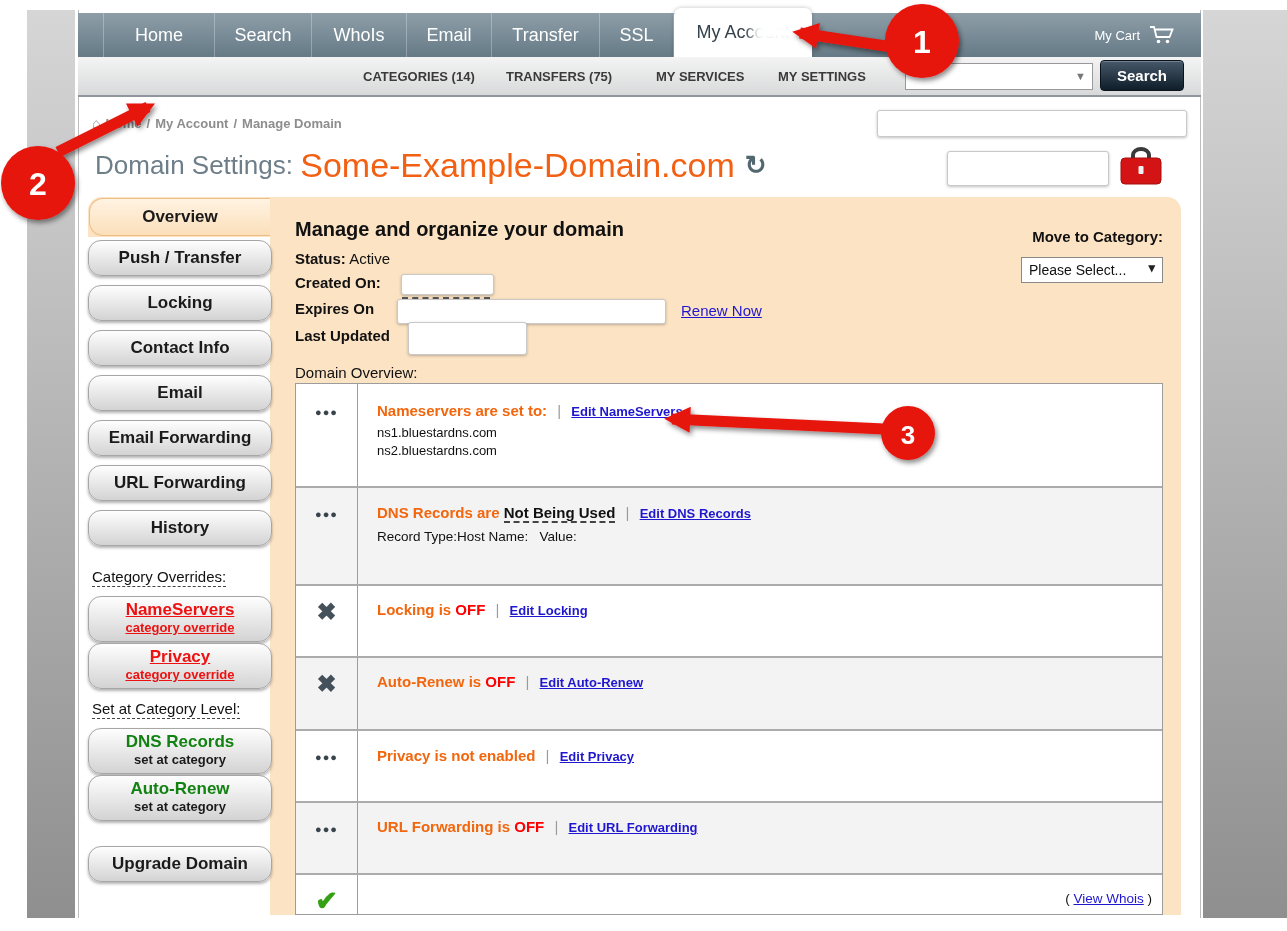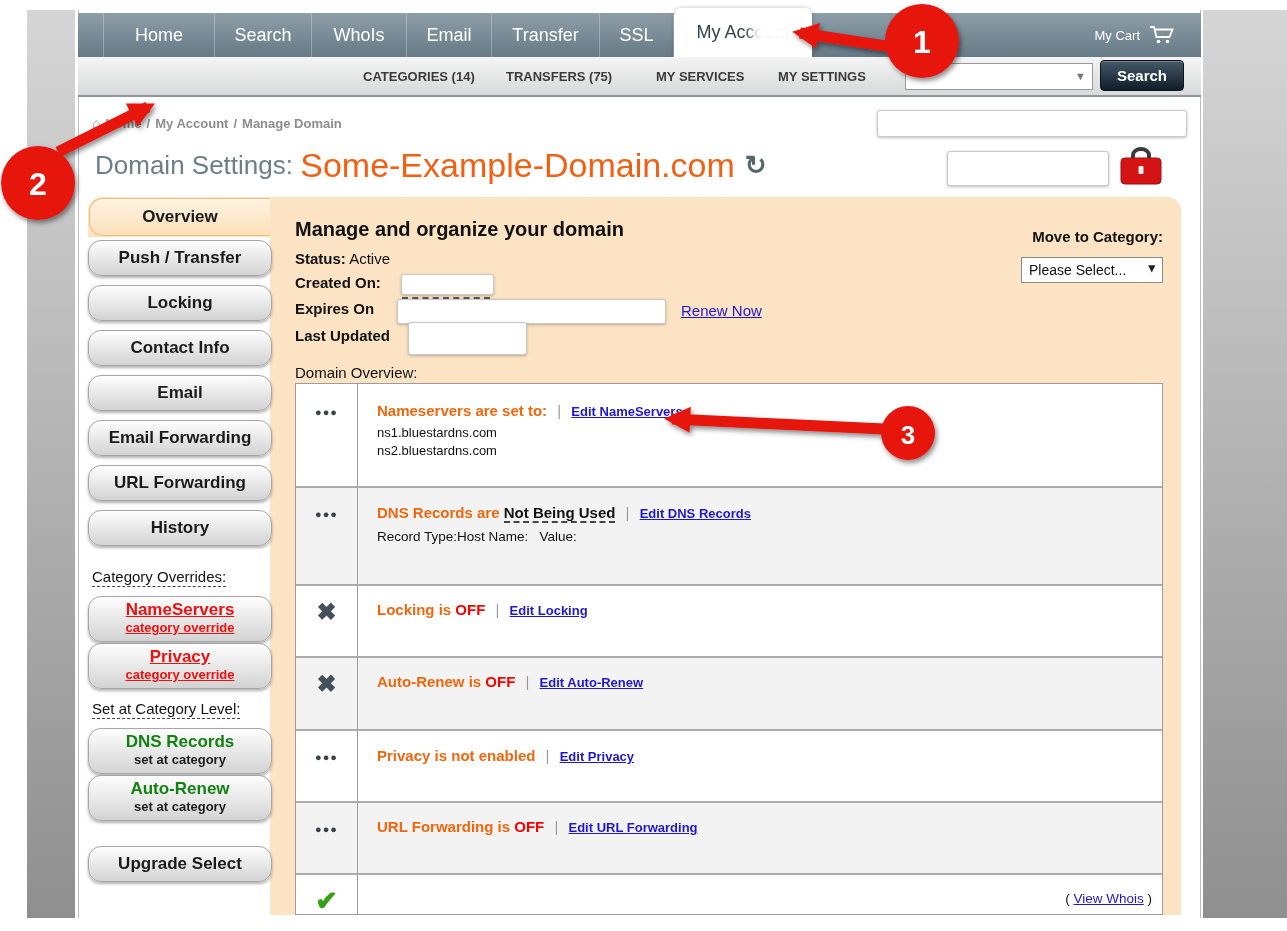--- a/index.html
+++ b/index.html
@@ -193,21 +193,21 @@
 </div>
 <div class="side-label" style="top:700px">Set at Category Level:</div>
 <div class="side-btn side-btn2" style="top:728px">
   <span class="t1 green-txt">DNS Records</span>
   <span class="t2">set at category</span>
 </div>
 <div class="side-btn side-btn2" style="top:775px">
   <span class="t1 green-txt">Auto-Renew</span>
   <span class="t2">set at category</span>
 </div>
-<div class="side-btn" style="top:846px">Upgrade Select</div>
+<div class="side-btn" style="top:846px">Upgrade Domain</div>
 
 <div class="abs" id="main-heading">Manage and organize your domain</div>
 <div class="status-line" style="top:250px">
   <b>Status:</b><span> Active</span>
 </div>
 <div class="status-line" style="top:274px">
   <b>Created On:</b>
 </div>
 <div class="abs redact" id="redact-created"></div>
 <div class="abs" id="dash-created"></div>

